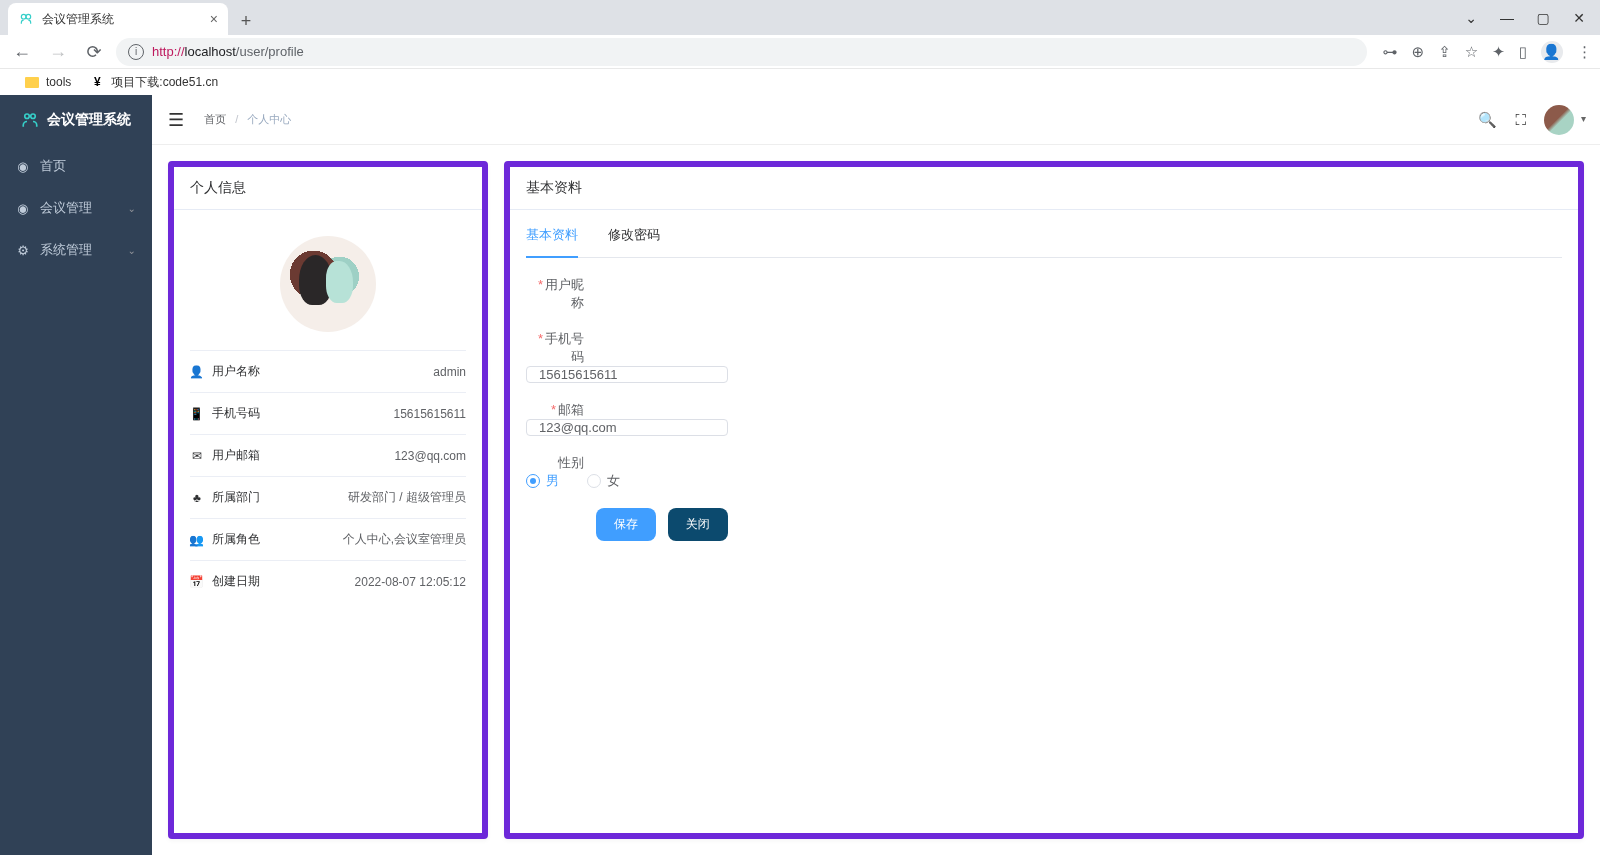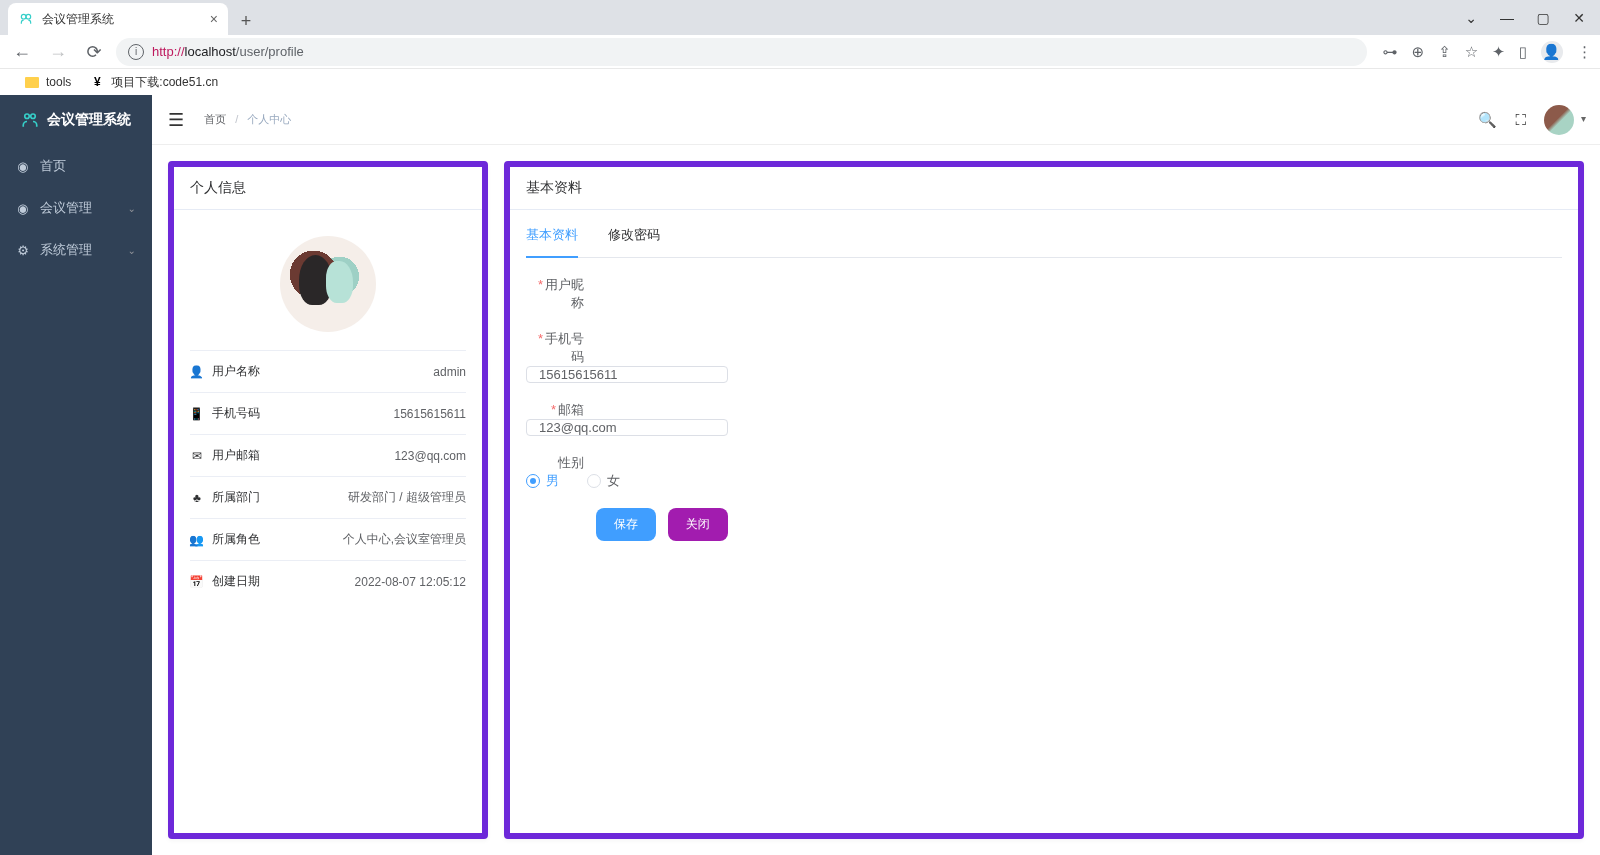--- a/index.html
+++ b/index.html
@@ -80,21 +80,21 @@
 .radio-group { display:flex; gap:28px; align-items:center;}
 .radio-item { display:flex; align-items:center; gap:6px; font-size:13px; cursor:pointer;}
 .radio-dot { width:14px; height:14px; border:1px solid #dcdfe6; border-radius:50%; display:flex; align-items:center; justify-content:center;}
 .radio-item.checked .radio-dot { border-color:#409eff;}
 .radio-item.checked .radio-dot::after { content:""; width:6px; height:6px; background:#409eff; border-radius:50%;}
 .radio-item.checked { color:#409eff;}
 
 .btn-row { margin-top:10px; padding-left:70px;}
 .btn { display:inline-block; padding:8px 18px; border-radius:8px; font-size:12px; color:#fff; border:none; cursor:pointer; margin-right:8px;}
 .btn-primary { background:#409eff;}
-.btn-danger { background:#a21caf;}
+.btn-danger { background:#0c4a6e;}
 
 .watermark { position:absolute; left:330px; top:250px; font-size:32px; color:#ff0000; font-weight:500; pointer-events:none; z-index:50; letter-spacing:1px; white-space:nowrap;}
 
 svg { display:block; }
 </style>
 </head>
 <body>
 
 <div class="browser-chrome">
   <div class="tab-strip">

